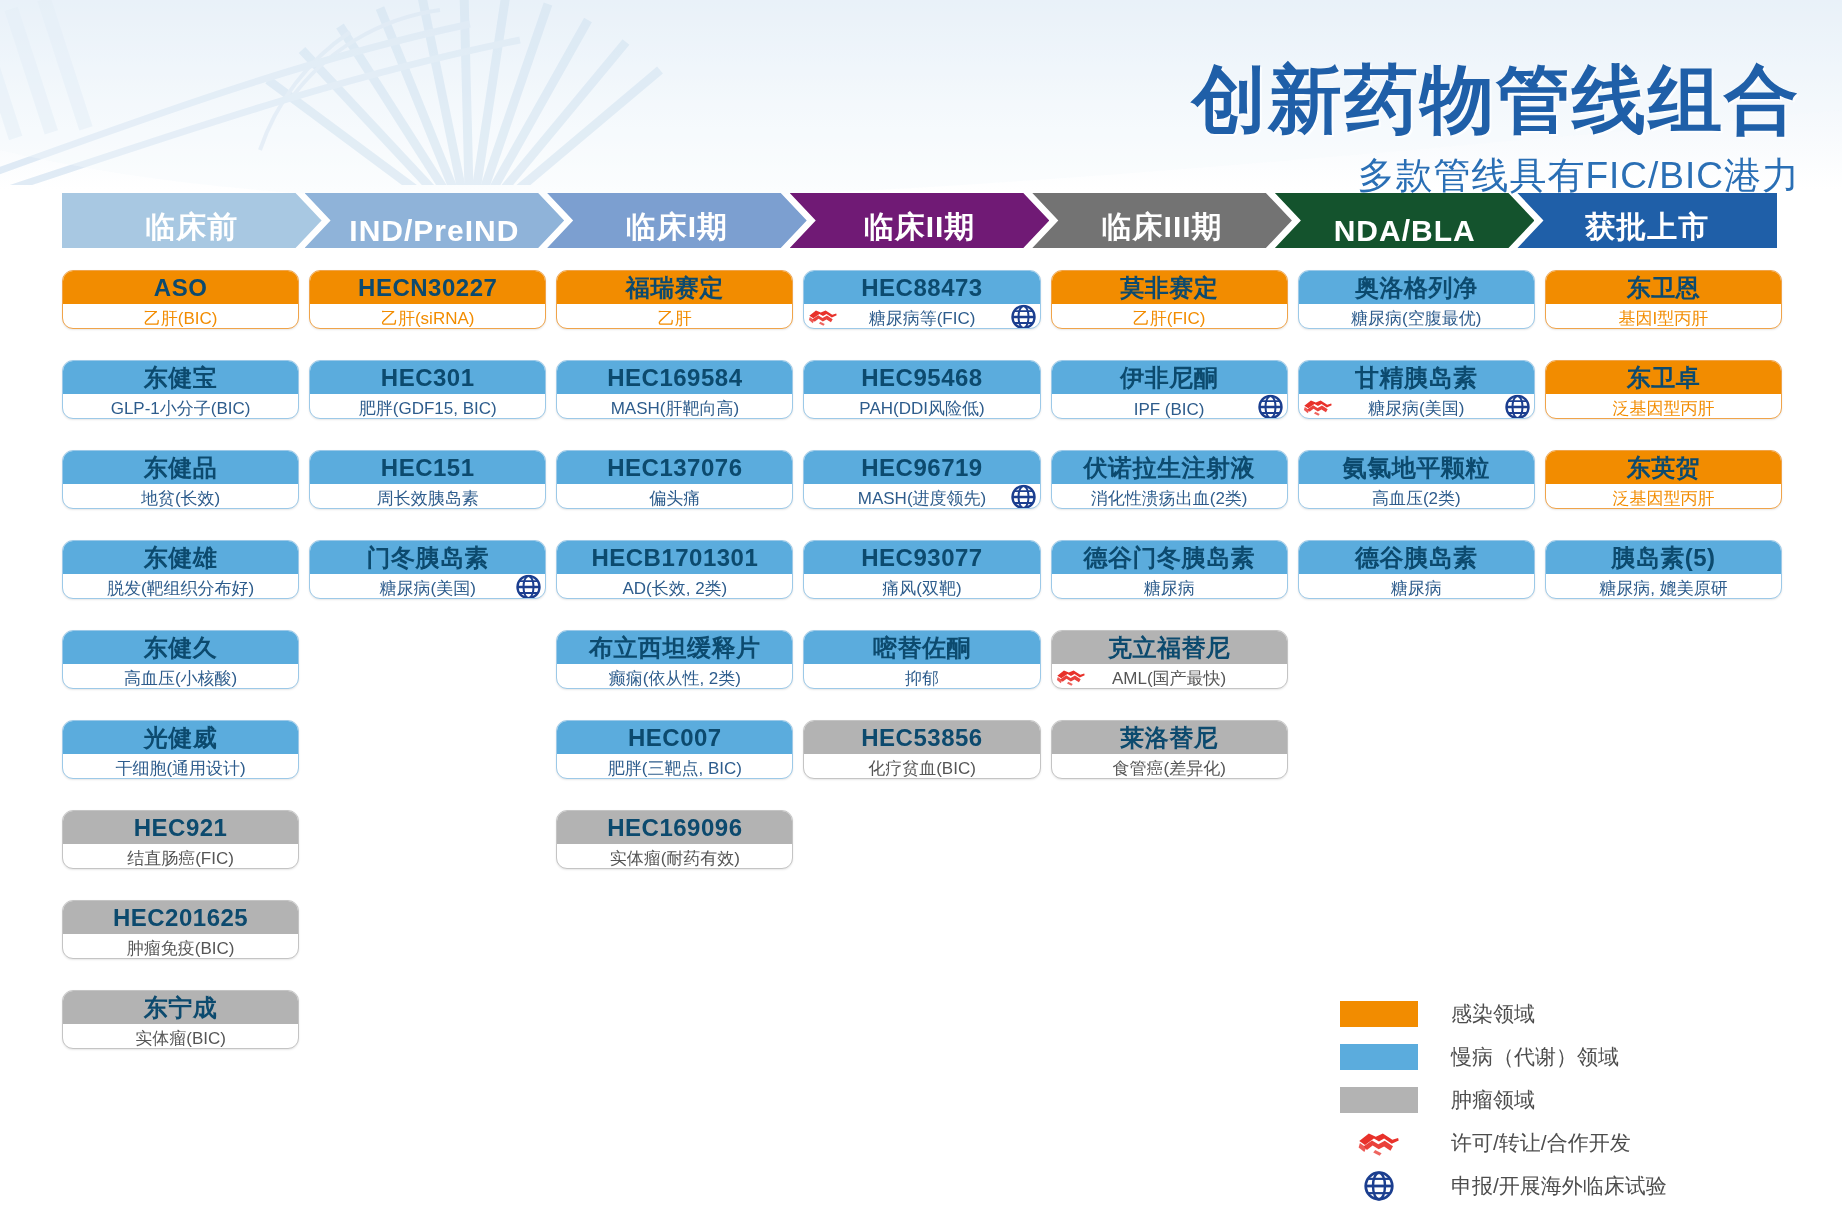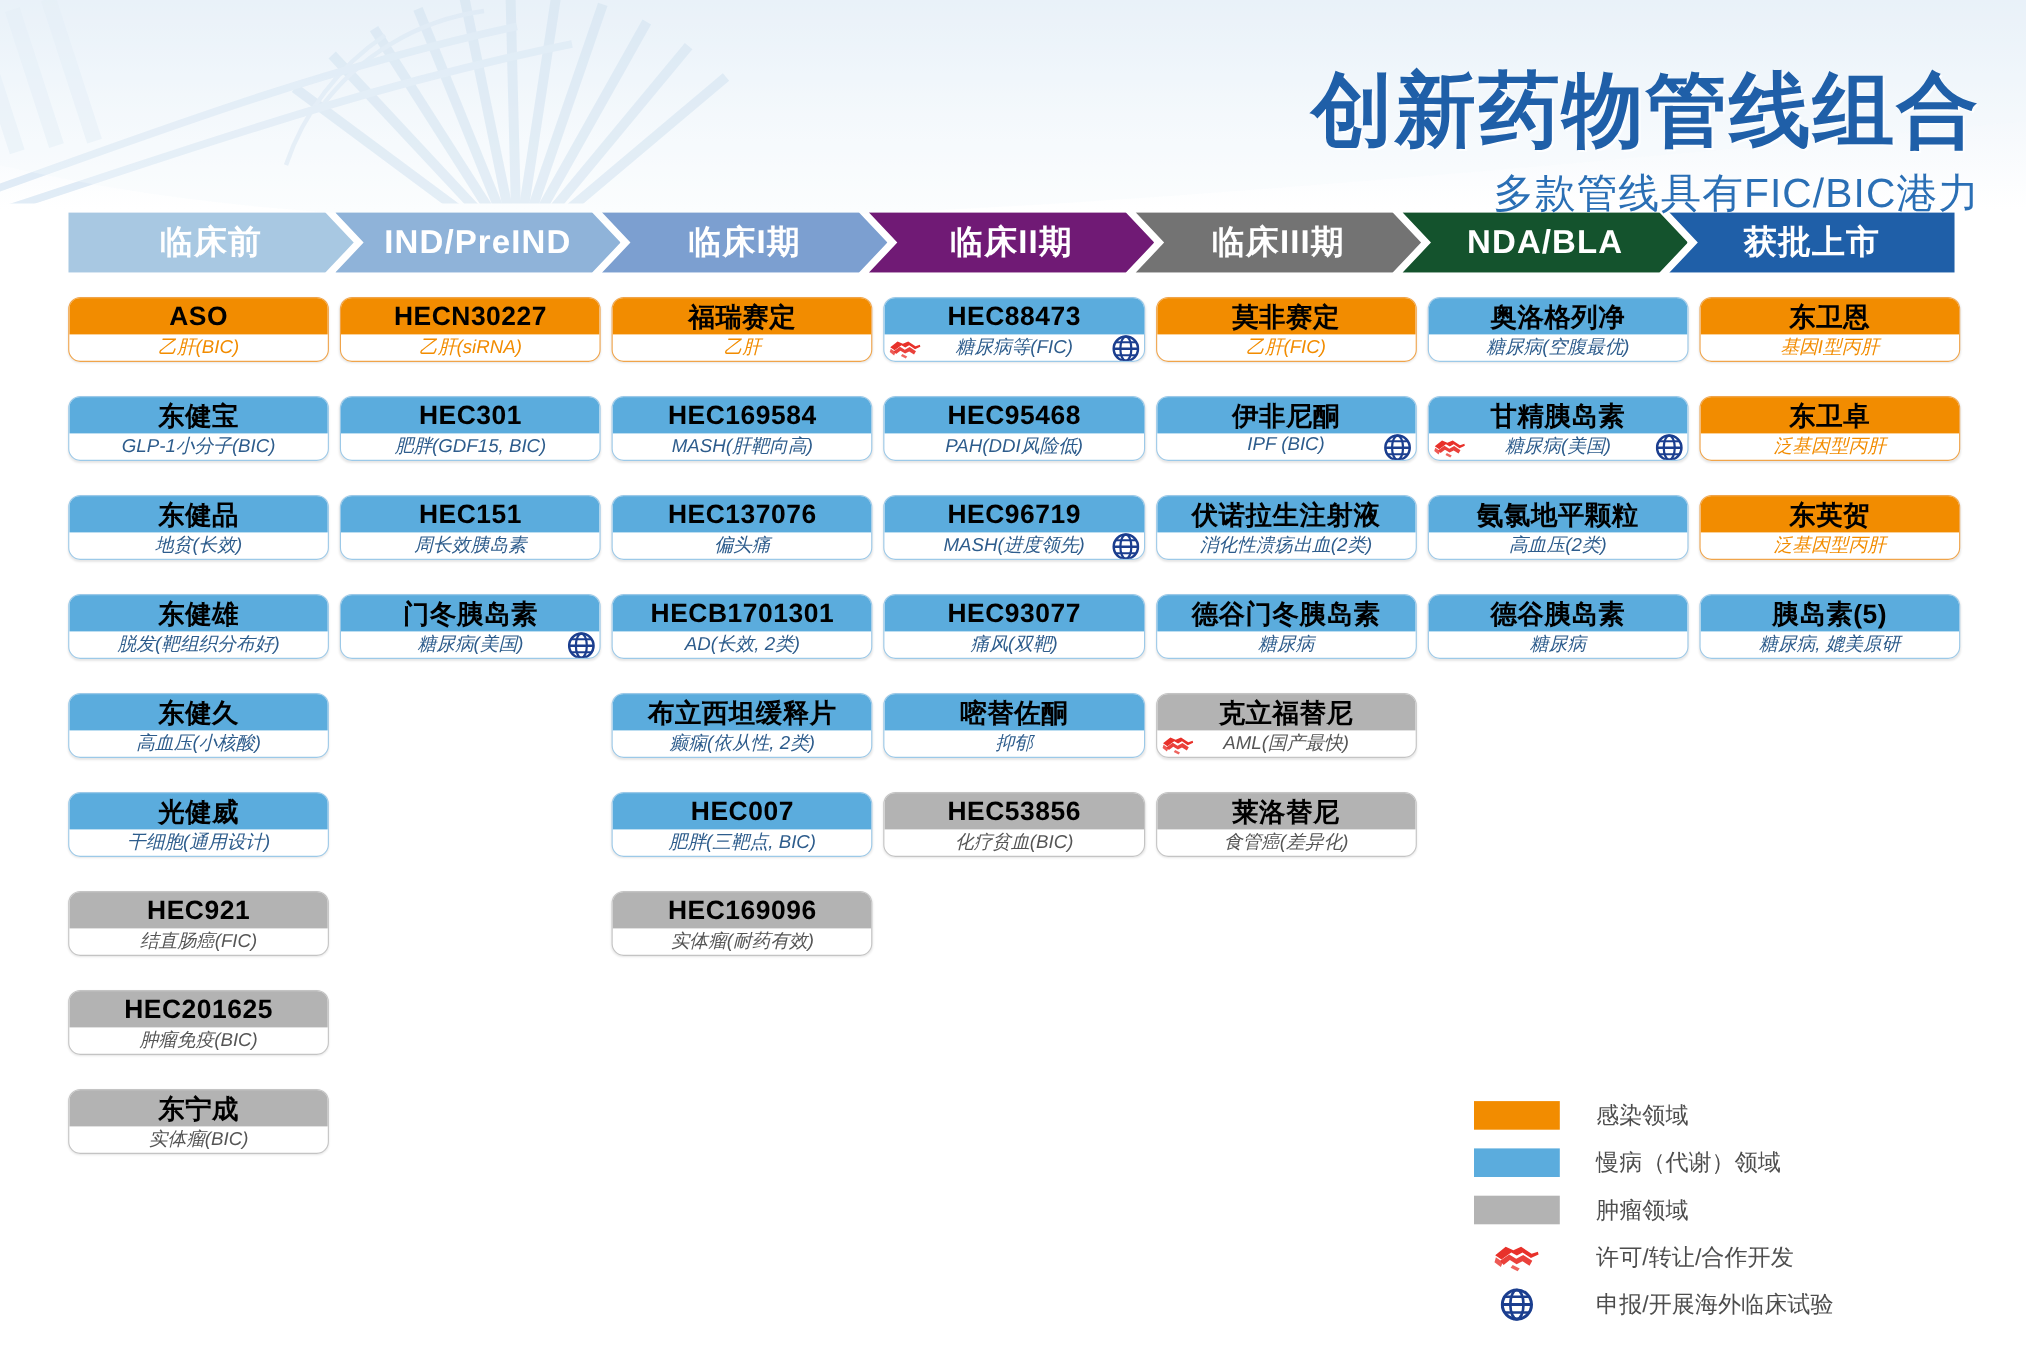--- a/index.html
+++ b/index.html
@@ -29,21 +29,21 @@
     margin-top: 4px;
   }
 
   
   #stages {
     position: absolute; left: 62px; top: 193px;
     width: 1720px; height: 55px; display: flex; z-index: 2;
   }
   .stage {
     position: relative; height: 55px;
-    display: flex; align-items: center; justify-content: center;
+    display: flex; align-items: flex-end; justify-content: center;
     color: #ffffff; font-size: 30px; font-weight: bold; letter-spacing: 1px;
     margin-right: 5px;
   }
   .stage:first-child {
     clip-path: polygon(0 0, calc(100% - 26px) 0, 100% 50%, calc(100% - 26px) 100%, 0 100%);
   }
   .stage:not(:first-child) {
     clip-path: polygon(0 0, calc(100% - 26px) 0, 100% 50%, calc(100% - 26px) 100%, 0 100%, 26px 50%);
     margin-left: -22px;
   }
@@ -60,26 +60,26 @@
   .col { width: 238px; display: flex; flex-direction: column; gap: 31px; }
 
   .card {
     position: relative; width: 100%; height: 59px;
     border-radius: 11px; overflow: hidden;
     background: #ffffff;
     box-shadow: 0 1px 2px rgba(0,0,0,.10);
   }
   .card-head {
     height: 33px; display: flex; align-items: center; justify-content: center;
-    color: #000000; font-weight: bold; font-size: 24px; letter-spacing: .5px;
+    color: #0c4a6e; font-weight: bold; font-size: 24px; letter-spacing: .5px;
     white-space: nowrap;
   }
   .card-body {
-    height: 26px; display: flex; align-items: flex-start; justify-content: center;
-    font-size: 17px; white-space: nowrap; position: relative; font-style: italic;
+    height: 26px; display: flex; align-items: flex-end; justify-content: center;
+    font-size: 17px; white-space: nowrap; position: relative;
   }
 
   
   .cat-infect { border: 1.5px solid #F0A44A; }
   .cat-infect .card-head { background: #F28C00; }
   .cat-infect .card-body { color: #F28C00; }
 
   .cat-chronic { border: 1.5px solid #9CC9E8; }
   .cat-chronic .card-head { background: #5BACDD; }
   .cat-chronic .card-body { color: #2D5C8C; }

